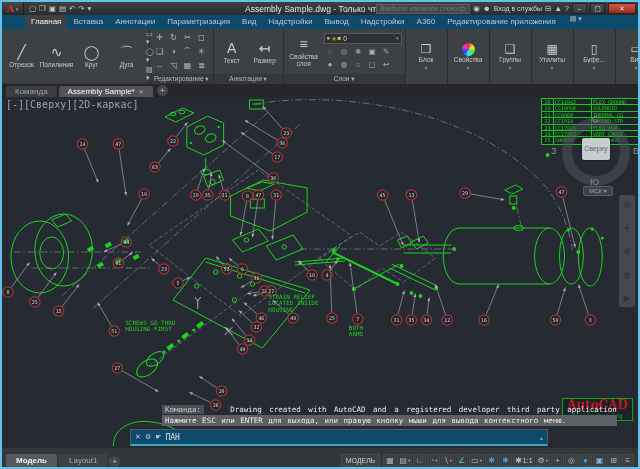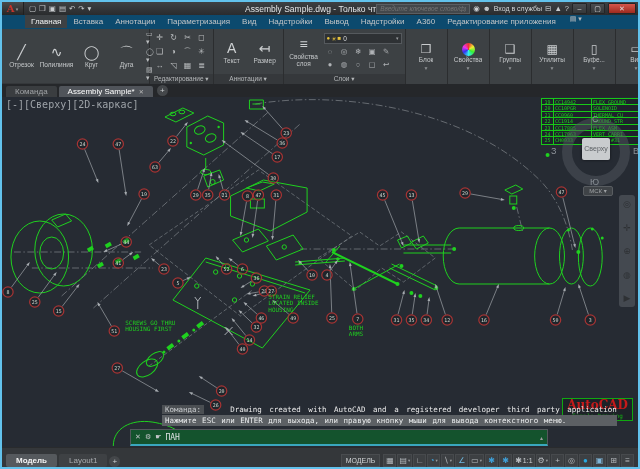--- a/index.html
+++ b/index.html
@@ -69,21 +69,21 @@
 .navbar{position:absolute;right:3px;top:98px;width:16px;height:112px;background:rgba(140,144,148,.30);border-radius:3px;display:flex;flex-direction:column;align-items:center;justify-content:space-between;padding:4px 0;color:#2e3134}
 .navbar span{font-size:9px;line-height:10px}
 .stamp{position:absolute;right:5px;bottom:26px;border:1px solid #10a810;padding:0 4px 1px;text-align:center;background:rgba(10,14,18,.3)}
 .stamp .t{font-family:"DejaVu Serif",serif;font-weight:bold;color:#c41a1a;font-size:12px;line-height:13px}
 .stamp .s{color:#12b412;font-size:6px;font-family:"DejaVu Sans Mono",monospace;white-space:nowrap}
 .cmdoverlay{position:absolute;left:160px;bottom:21px;font-family:"DejaVu Sans Mono",monospace;font-size:7.5px;white-space:nowrap}
 .cmdline1{display:flex;align-items:center}
 .cmdchip{background:#4b4f53;color:#c9cccf;padding:0 3px;margin-right:26px}
 .cmdmsg{color:#ececec;word-spacing:3px}
 .cmdhint{background:#5c6064;color:#eceeef;padding:1px 3px;margin-top:1px;word-spacing:1px}
-.cmdbar{position:absolute;left:128px;bottom:1px;width:418px;height:17px;background:#14532d;border:1px solid #53585c;border-bottom:2px solid #3aa7bd;display:flex;align-items:center;gap:4px;padding:0 4px;color:#c8cbce;font-size:8px}
+.cmdbar{position:absolute;left:128px;bottom:1px;width:418px;height:17px;background:#0c4a6e;border:1px solid #53585c;border-bottom:2px solid #3aa7bd;display:flex;align-items:center;gap:4px;padding:0 4px;color:#c8cbce;font-size:8px}
 .cmdbar .xi{font-size:7px;color:#c0c3c6}
 .cmdbar .cur{color:#dfe2e4;font-family:"DejaVu Sans Mono",monospace}
 .cmdbar .up{margin-left:auto;font-size:6px;color:#9a9da0}
 
 .bottom{height:20px;background:#34373a;display:flex;align-items:flex-end;padding:0 4px;flex:0 0 20px;border-top:1px solid #292b2d}
 .ltab{padding:2px 10px;font-size:8px;background:#3e4144;color:#a9acaf;border-radius:2px;margin-right:2px}
 .ltab.active{background:#55595d;color:#f4f4f4;font-weight:bold}
 .lplus{width:11px;height:11px;border-radius:50%;background:#44474a;color:#cfd2d4;font-size:8px;display:flex;align-items:center;justify-content:center}
 .status{margin-left:auto;display:flex;align-items:center;gap:1px}
 .mlabel{font-size:7px;color:#d2d5d7;padding:0 4px;height:13px;line-height:12px;background:#3d4043;border:1px solid #494c4f;margin-right:2px}

